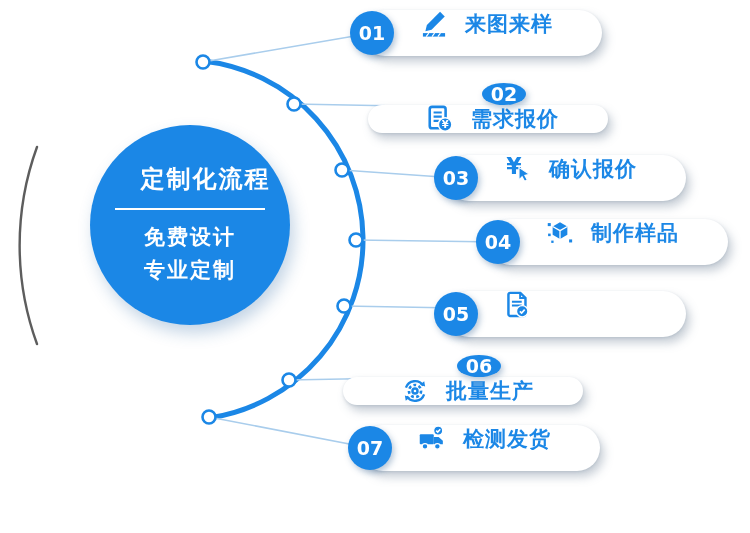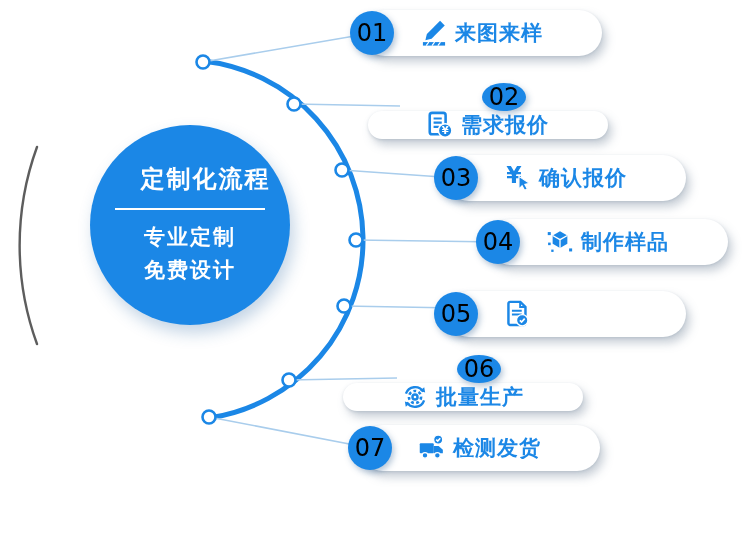--- a/index.html
+++ b/index.html
@@ -19,28 +19,28 @@
     display:flex; flex-direction:column; align-items:center; justify-content:center;
     box-shadow:4px 8px 16px rgba(40,100,160,.28);
   }
   .center-title { font-size:24px; font-weight:bold; letter-spacing:2px;margin-left:31px; }
   .center-divider { width:150px; height:2px; background:#ffffff; margin:13px 0 11px; }
   .center-sub { font-size:21px; font-weight:bold; letter-spacing:2px; line-height:1.55; }
 
   .step { position:absolute; display:flex; align-items:center; height:46px; }
   .badge {
     position:relative; z-index:2; width:44px; height:44px; border-radius:50%;
-    background:#1b87e6; color:#000000; font-size:24px; font-weight:normal;
+    background:#1b87e6; color:#ffffff; font-size:19px; font-weight:bold;
     display:flex; align-items:center; justify-content:center;
     box-shadow:2px 3px 6px rgba(40,90,140,.35);
   }
   .pill {
     position:relative; z-index:1; margin-left:-32px; width:240px; height:46px;
     background:#ffffff; border-radius:23px;
-    display:flex; align-items:center; padding-left:58px; gap:7px;
+    display:flex; align-items:flex-start; padding-left:58px; gap:17px;
     box-shadow:4px 6px 10px rgba(110,130,150,.38), 0 1px 3px rgba(110,130,150,.25);
   }
   .pill .label { color:#1b87e6; font-size:21px; font-weight:bold; letter-spacing:1px; white-space:nowrap; }
   .icon { width:28px; height:28px; color:#1b87e6; display:inline-flex; flex:0 0 auto; }
   .icon svg { width:100%; height:100%; display:block; }
 </style>
 </head>
 <body>
 
 <div class="stage">
@@ -68,22 +68,22 @@
       <circle cx="356" cy="240" r="6.5"></circle>
       <circle cx="344" cy="306" r="6.5"></circle>
       <circle cx="289" cy="380" r="6.5"></circle>
       <circle cx="209" cy="417" r="6.5"></circle>
     </g>
   </svg>
 
   <div class="center-circle">
     <div class="center-title">定制化流程</div>
     <div class="center-divider"></div>
+    <div class="center-sub">免费设计</div>
     <div class="center-sub">专业定制</div>
-    <div class="center-sub">免费设计</div>
   </div>
 
   <div class="step" style="left:350px; top:10px;">
     <div class="badge">01</div>
     <div class="pill">
       <span class="icon">
         <svg viewBox="0 0 24 24">
           <path fill="currentColor" d="M17.2 1.6l4 4L9.9 16.9l-5.3 1.3 1.3-5.3z"></path>
           <rect x="2.5" y="19.8" width="19" height="3" fill="currentColor"></rect>
           <path d="M7.5 19.8l-2.2 3M12.5 19.8l-2.2 3M17.5 19.8l-2.2 3" stroke="#fff" stroke-width="1" fill="none"></path>

